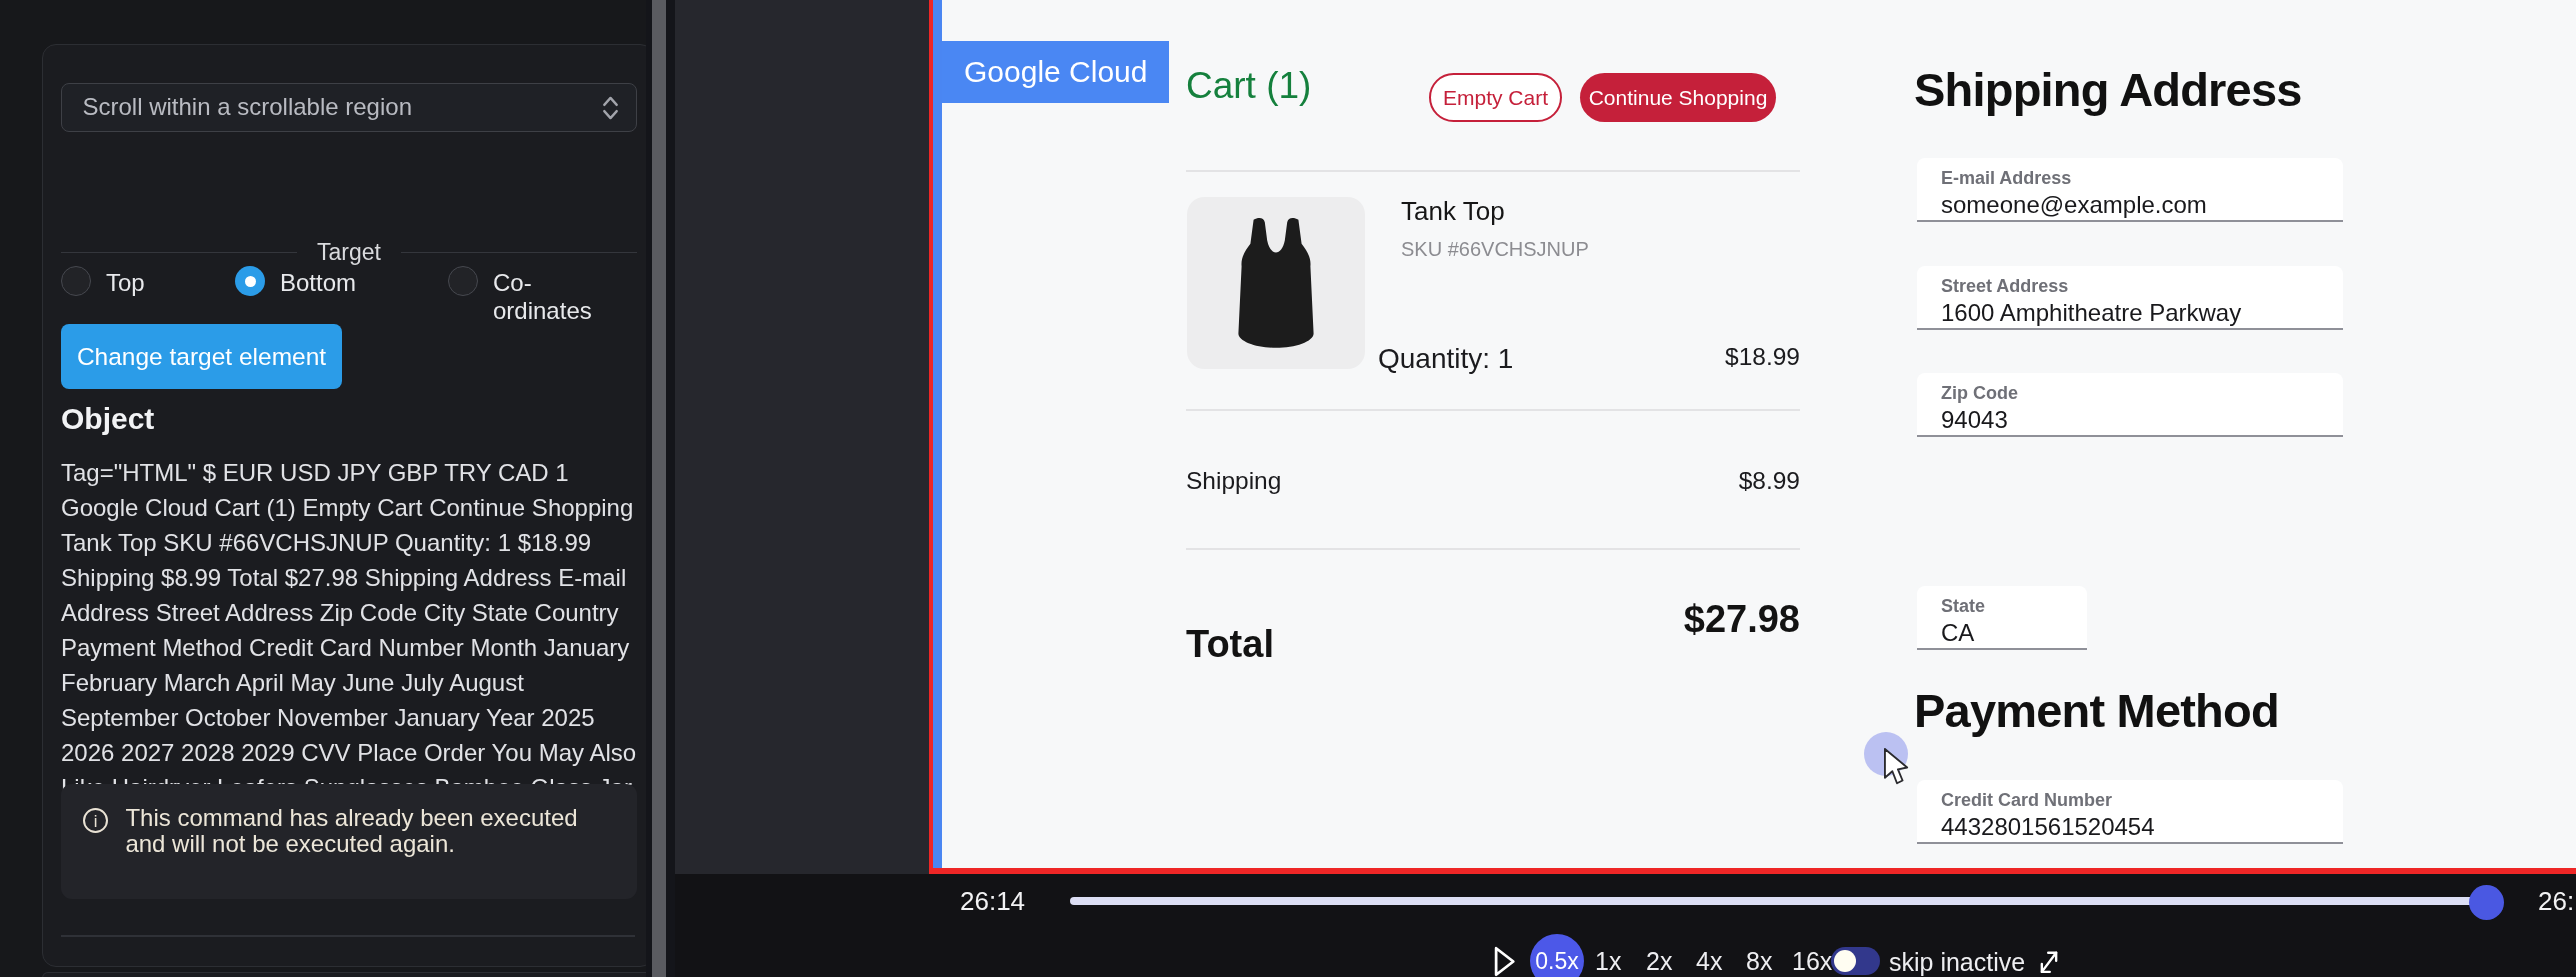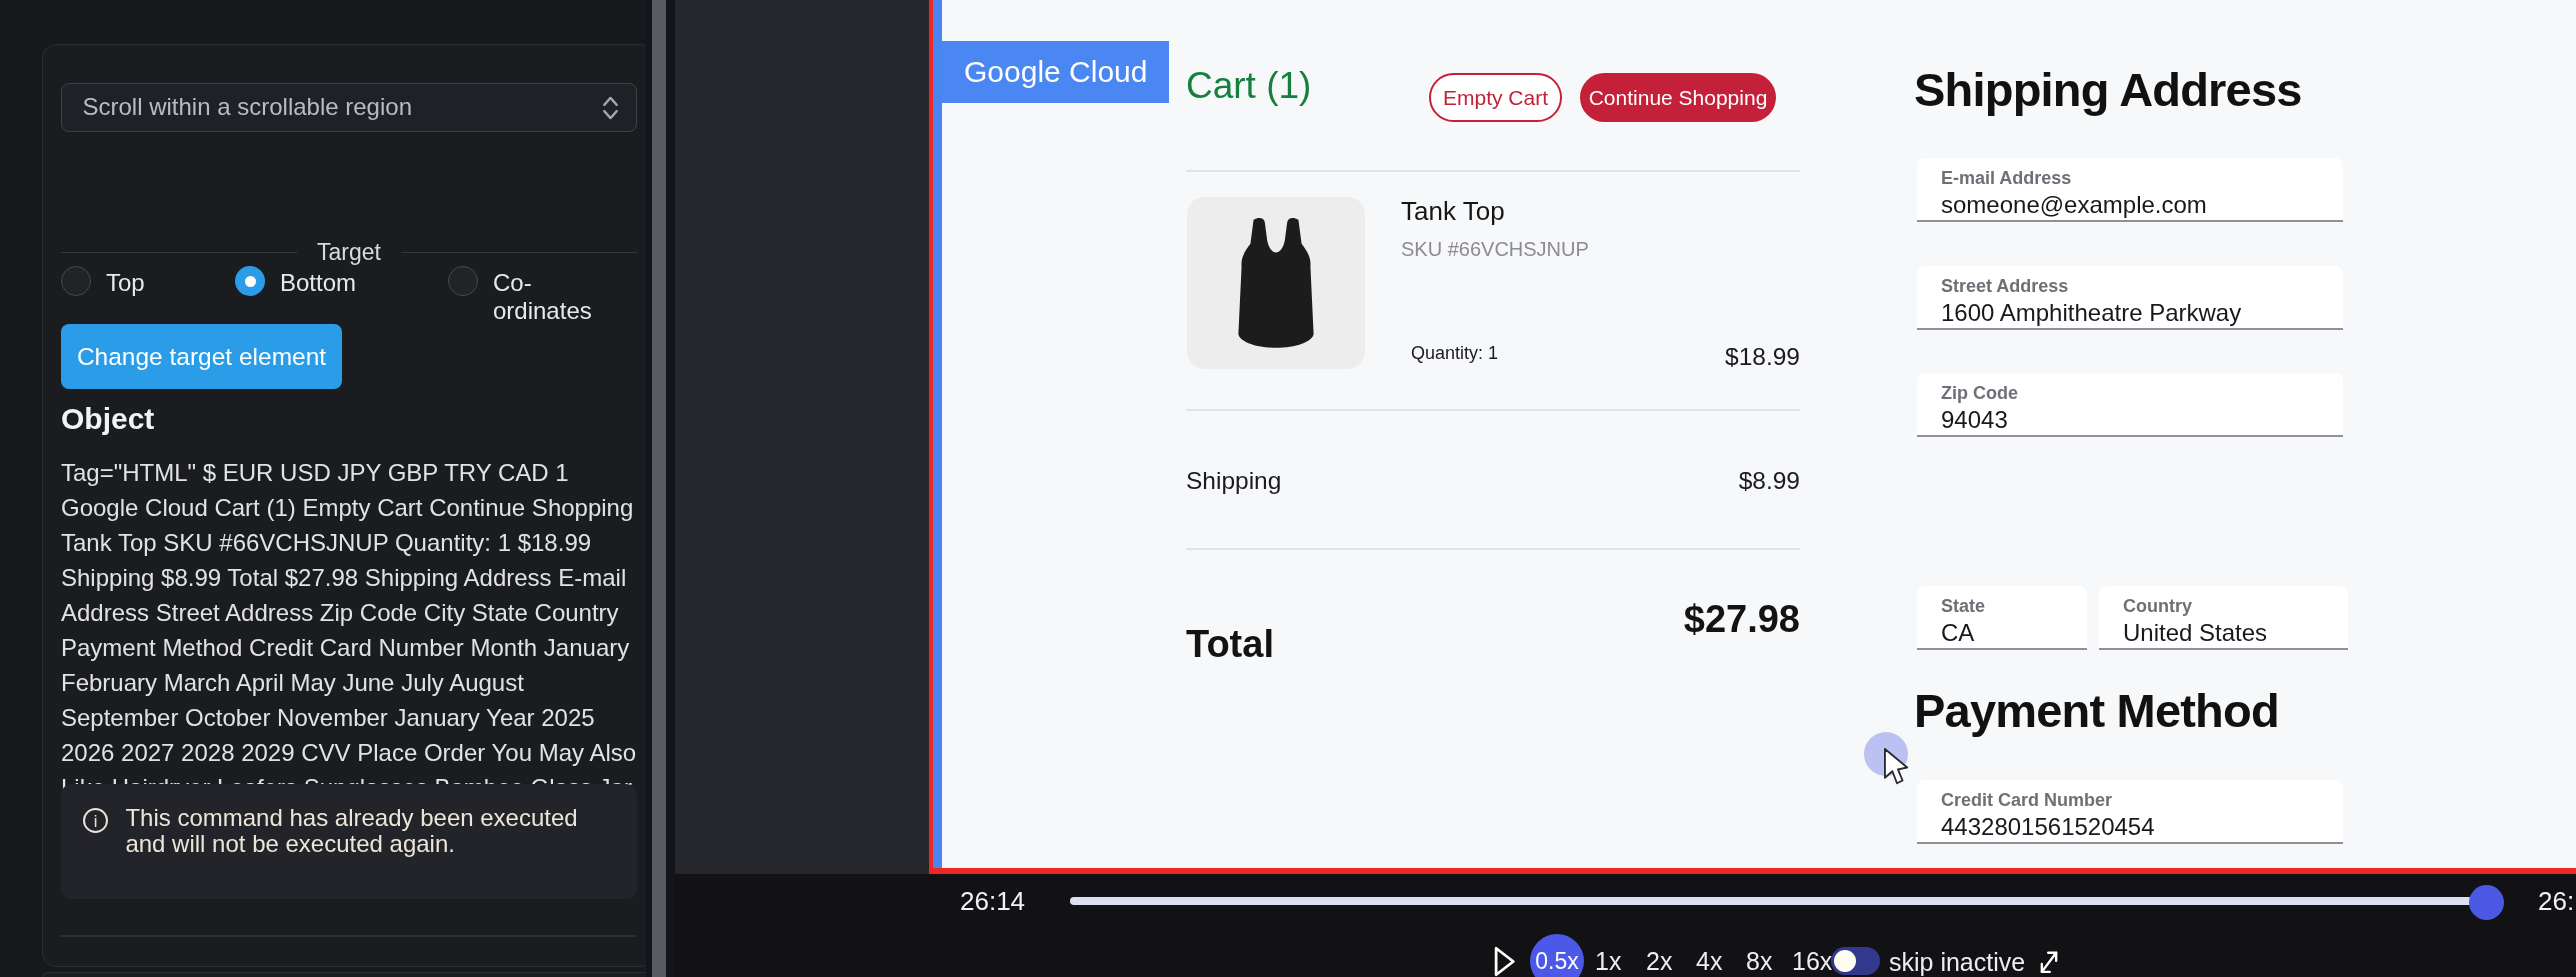--- a/index.html
+++ b/index.html
@@ -51,21 +51,21 @@
     background:#fff;border:2.4px solid #c5203a;border-radius:24.5px;color:#c5203a;font-size:21px;font-weight:500;
     font-family:"Liberation Sans",sans-serif;cursor:pointer;}
   #continue-shopping{position:absolute;left:638px;top:73px;width:196px;height:49px;background:#c5203a;
     border:none;border-radius:24.5px;color:#fff;font-size:21px;font-weight:500;
     font-family:"Liberation Sans",sans-serif;cursor:pointer;}
   .cart-hr{position:absolute;left:244px;width:614px;height:1.6px;background:#e3e3e5;}
   #product-img{position:absolute;left:245px;top:197px;width:178px;height:172px;border-radius:17.4px;
     background:#ededee;display:flex;align-items:center;justify-content:center;}
   #item-name{position:absolute;left:459px;top:196px;font-size:26px;color:#161616;}
   #item-sku{position:absolute;left:459px;top:238px;font-size:20px;color:#8c8c91;}
-  #item-qty{position:absolute;left:469px;top:343px;font-size:18px;color:#1b1b1e;}
+  #item-qty{position:absolute;left:436px;top:343px;font-size:28px;color:#1b1b1e;}
   #item-price{position:absolute;right:776px;top:343px;font-size:24.5px;color:#1b1b1e;}
   #ship-label{position:absolute;left:244px;top:467px;font-size:24.5px;color:#1b1b1e;}
   #ship-amount{position:absolute;right:776px;top:467px;font-size:24.5px;color:#1b1b1e;}
   #total-label{position:absolute;left:244px;top:601px;font-size:38px;font-weight:600;color:#131313;margin-top:22px;}
   #total-amount{position:absolute;right:776px;top:598px;font-size:38px;font-weight:600;color:#131313;}
   .sec-heading{position:absolute;left:972px;font-size:47px;font-weight:600;color:#111;letter-spacing:-0.8px;}
   .field{position:absolute;left:975px;width:426px;height:64px;box-sizing:border-box;background:#fff;
     border-radius:8px 8px 0 0;border-bottom:2.4px solid #8f9098;}
   .field .f-label{position:absolute;left:24px;top:9.5px;font-size:18px;color:#6f7077;font-weight:bold;}
   .field .f-value{position:absolute;left:24px;top:33px;font-size:24px;color:#19191c;}
@@ -178,24 +178,20 @@
     <span class="f-value">1600 Amphitheatre Parkway</span>
   </div>
   <div class="field" style="top:373px;">
     <span class="f-label">Zip Code</span>
     <span class="f-value">94043</span>
   </div>
   <div class="field" style="top:586px;width:170px;">
     <span class="f-label">State</span>
     <span class="f-value">CA</span>
   </div>
-  <div class="field" style="top:586px;left:1157px;width:249px;">
-    <span class="f-label">Country</span>
-    <span class="f-value">United States</span>
-  </div>
 
   <div class="sec-heading" style="top:683px;">Payment Method</div>
 
   <div id="cursor-glow"></div>
   <svg id="cursor" width="32" height="39" viewBox="0 0 32 42">
     <path d="M3 1 L3 32 L11 25 L16 38 L22 35 L17 23 L27 21 Z" fill="#ffffff" stroke="#2a2a2e" stroke-width="2" stroke-linejoin="round"></path>
   </svg>
 
   <div class="field" style="top:780px;">
     <span class="f-label">Credit Card Number</span>

